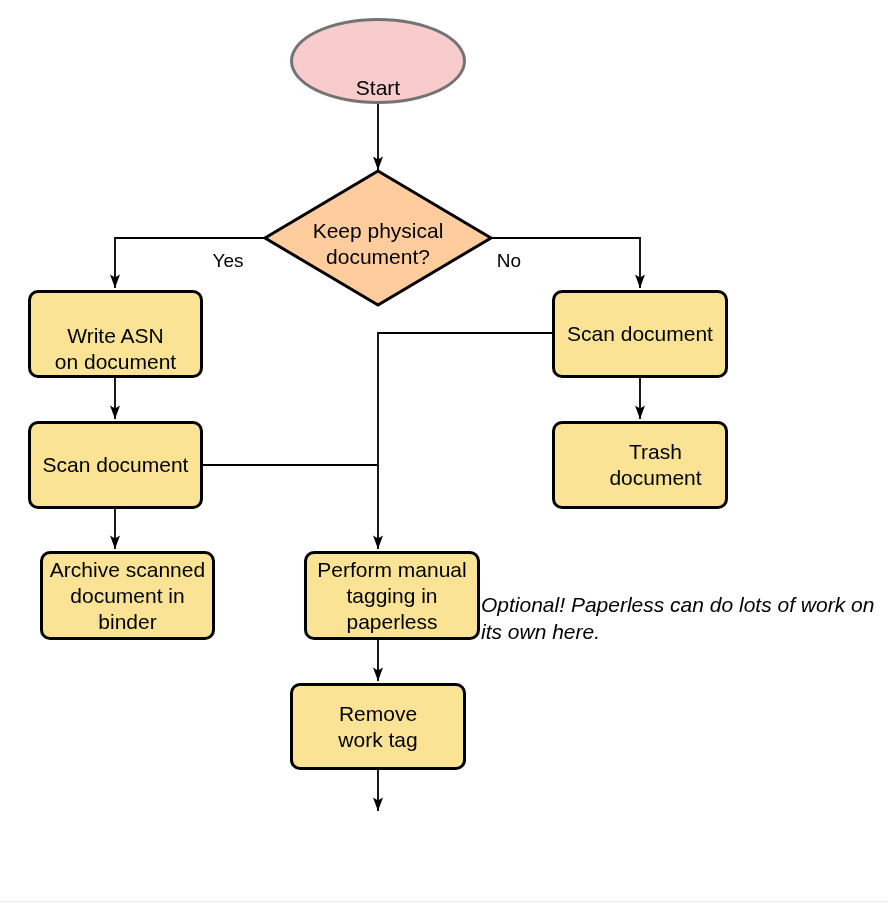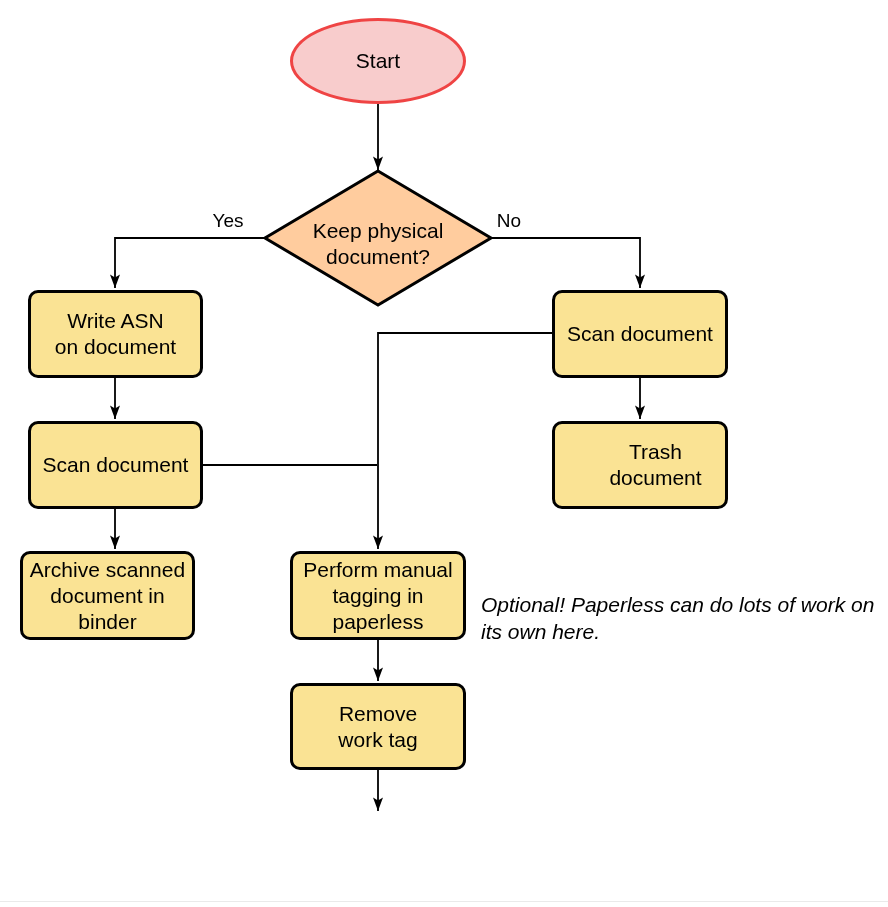--- a/index.html
+++ b/index.html
@@ -45,39 +45,41 @@
     line-height: 26px;
     white-space: pre-line;
   }
   .process {
     background: var(--process-fill, #fae394);
     border: 3px solid #000000;
     border-radius: 10px;
   }
   .terminal {
     background: var(--terminal-fill, #f8cccc);
-    border: 3px solid #ef4444;
+    border: 3px solid #737373;
     border-radius: 50%;
+    align-items: flex-end;
   }
   .decision-label {
     position: absolute;
     box-sizing: border-box;
     display: flex;
     align-items: center;
     justify-content: center;
     text-align: center;
     font-size: 21px;
     line-height: 26px;
     white-space: pre-line;
   }
   .edge-label {
     position: absolute;
     text-align: center;
     font-size: 19px;
     line-height: 22px;
+    margin-top: 40px;
   }
   .note {
     position: absolute;
     font-style: italic;
     font-size: 21px;
     line-height: 27px;
     white-space: pre-line;
   }
   .bottom-divider {
     position: absolute;
@@ -120,44 +122,44 @@
 
   <div class="decision-label" style="left:290px; top:212px; width:176px; height:64px;">
     <span>Keep physical
 document?</span>
   </div>
 
   <div class="edge-label" style="left:200px; top:210px; width:56px;">Yes</div>
 
   <div class="edge-label" style="left:481px; top:210px; width:56px;">No</div>
 
-  <div class="node process" style="left:28px; top:290px; width:175px; height:88px;">
+  <div class="node process" style="left:28px; top:290px; width:175px; height:88px;align-items:flex-end;">
     <span>Write ASN
 on document</span>
   </div>
 
   <div class="node process" style="left:28px; top:421px; width:175px; height:88px;">
     <span>Scan document</span>
   </div>
 
-  <div class="node process" style="left:20px; top:551px; width:175px; height:89px;">
+  <div class="node process" style="left:40px; top:551px; width:175px; height:89px;">
     <span>Archive scanned
 document in
 binder</span>
   </div>
 
   <div class="node process" style="left:552px; top:290px; width:176px; height:88px;">
     <span>Scan document</span>
   </div>
 
   <div class="node process" style="left:552px; top:421px; width:176px; height:88px;padding-left:31px;">
     <span>Trash document</span>
   </div>
 
-  <div class="node process" style="left:290px; top:551px; width:176px; height:89px;">
+  <div class="node process" style="left:304px; top:551px; width:176px; height:89px;">
     <span>Perform manual
 tagging in
 paperless</span>
   </div>
 
   <div class="note" style="left:481px; top:591px; width:412px;">Optional! Paperless can do lots of work on
 its own here.</div>
 
   <div class="node process" style="left:290px; top:683px; width:176px; height:87px;">
     <span>Remove

